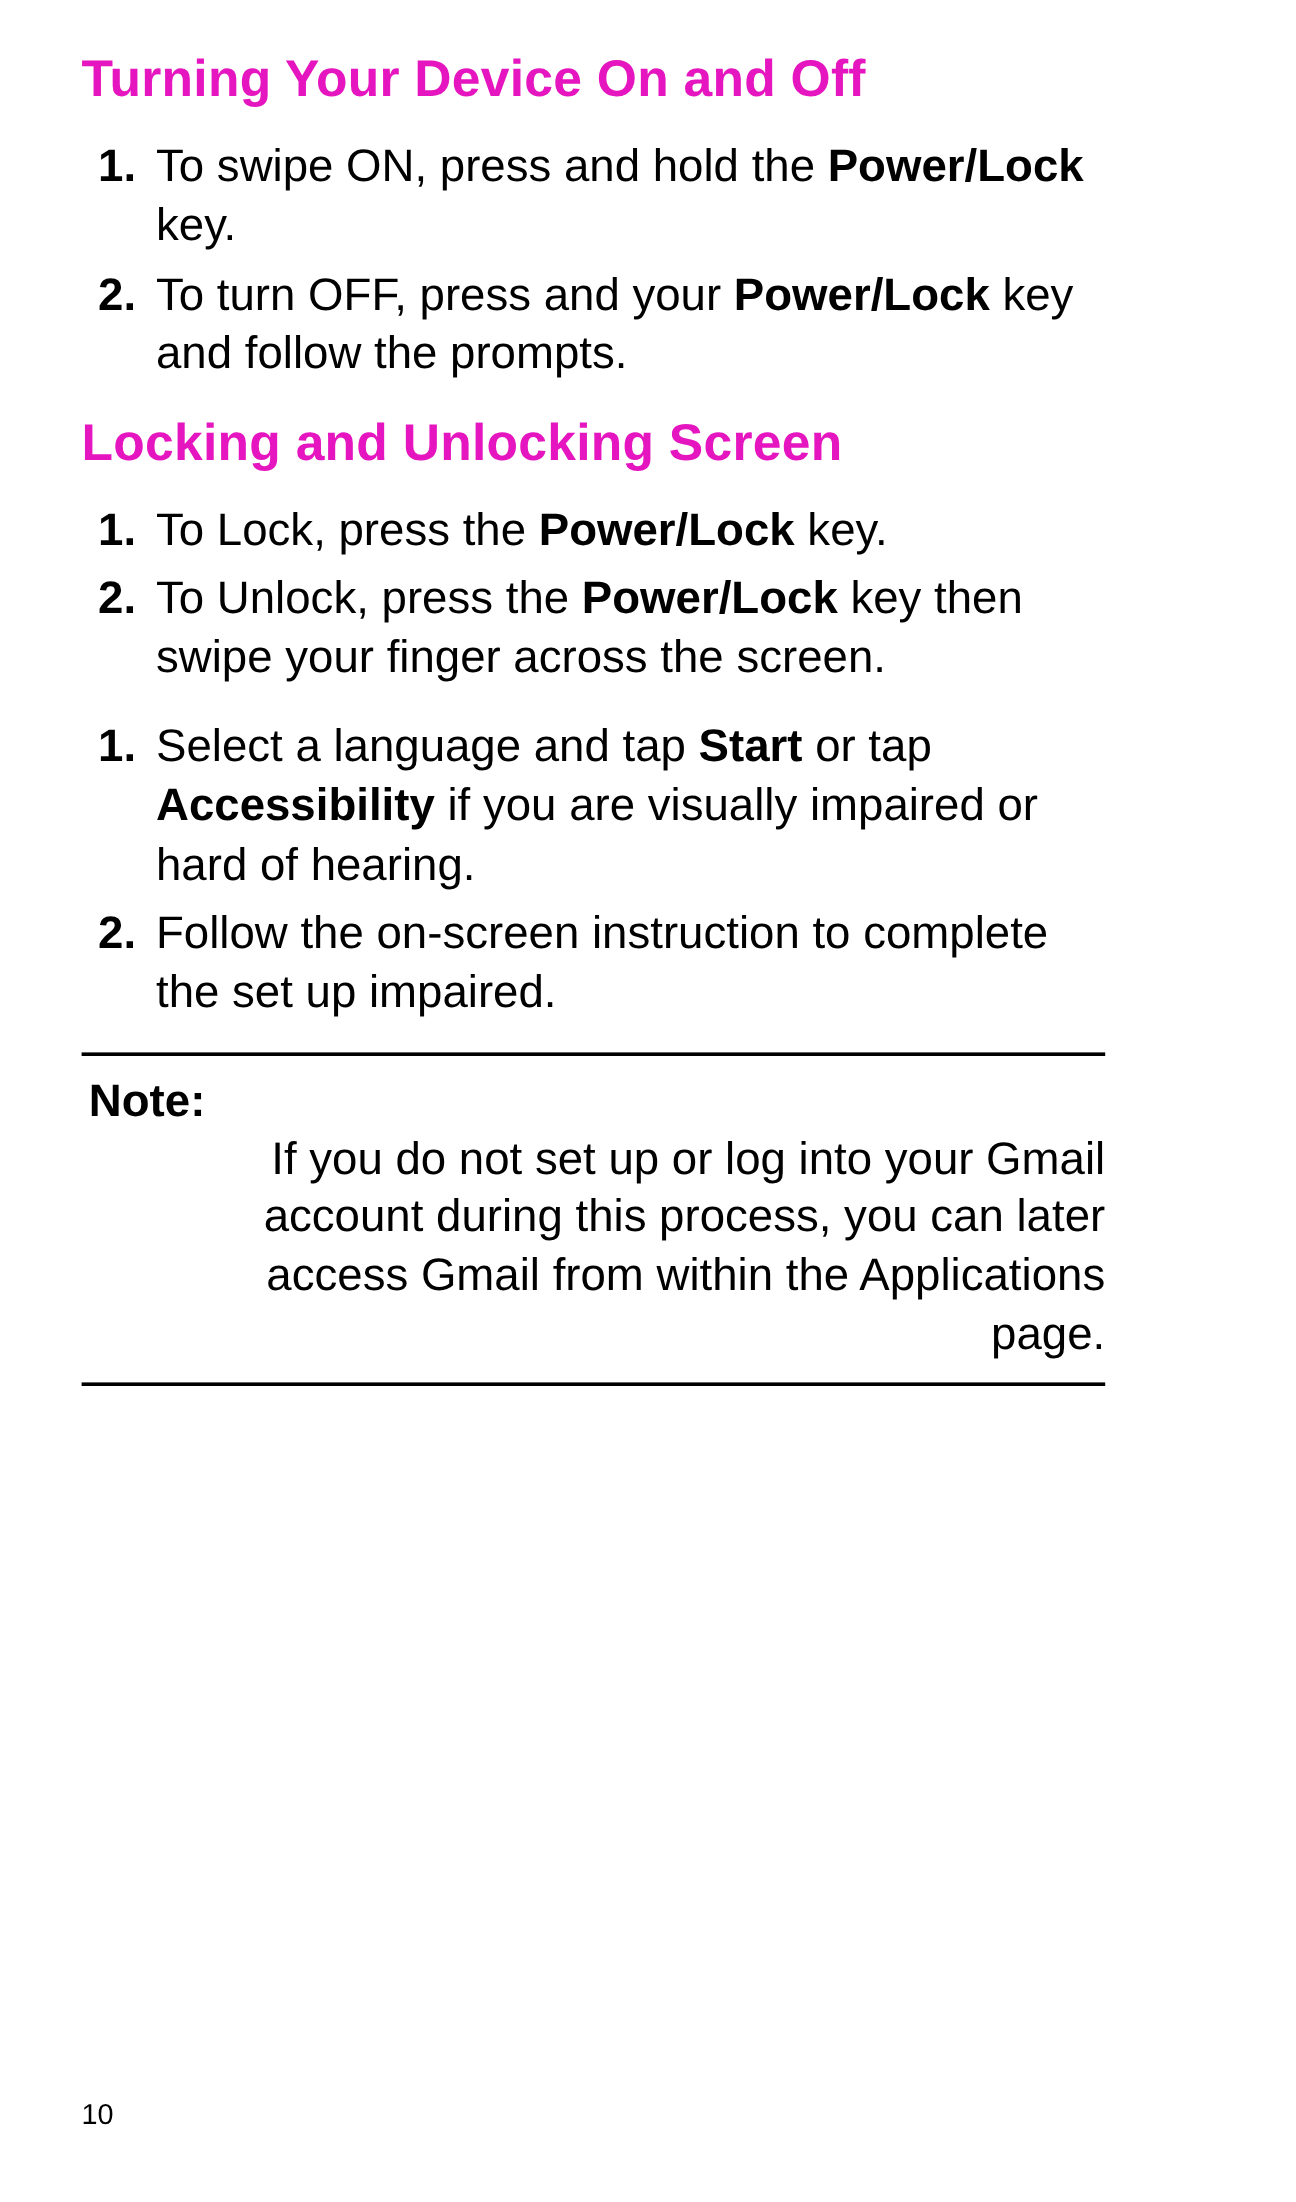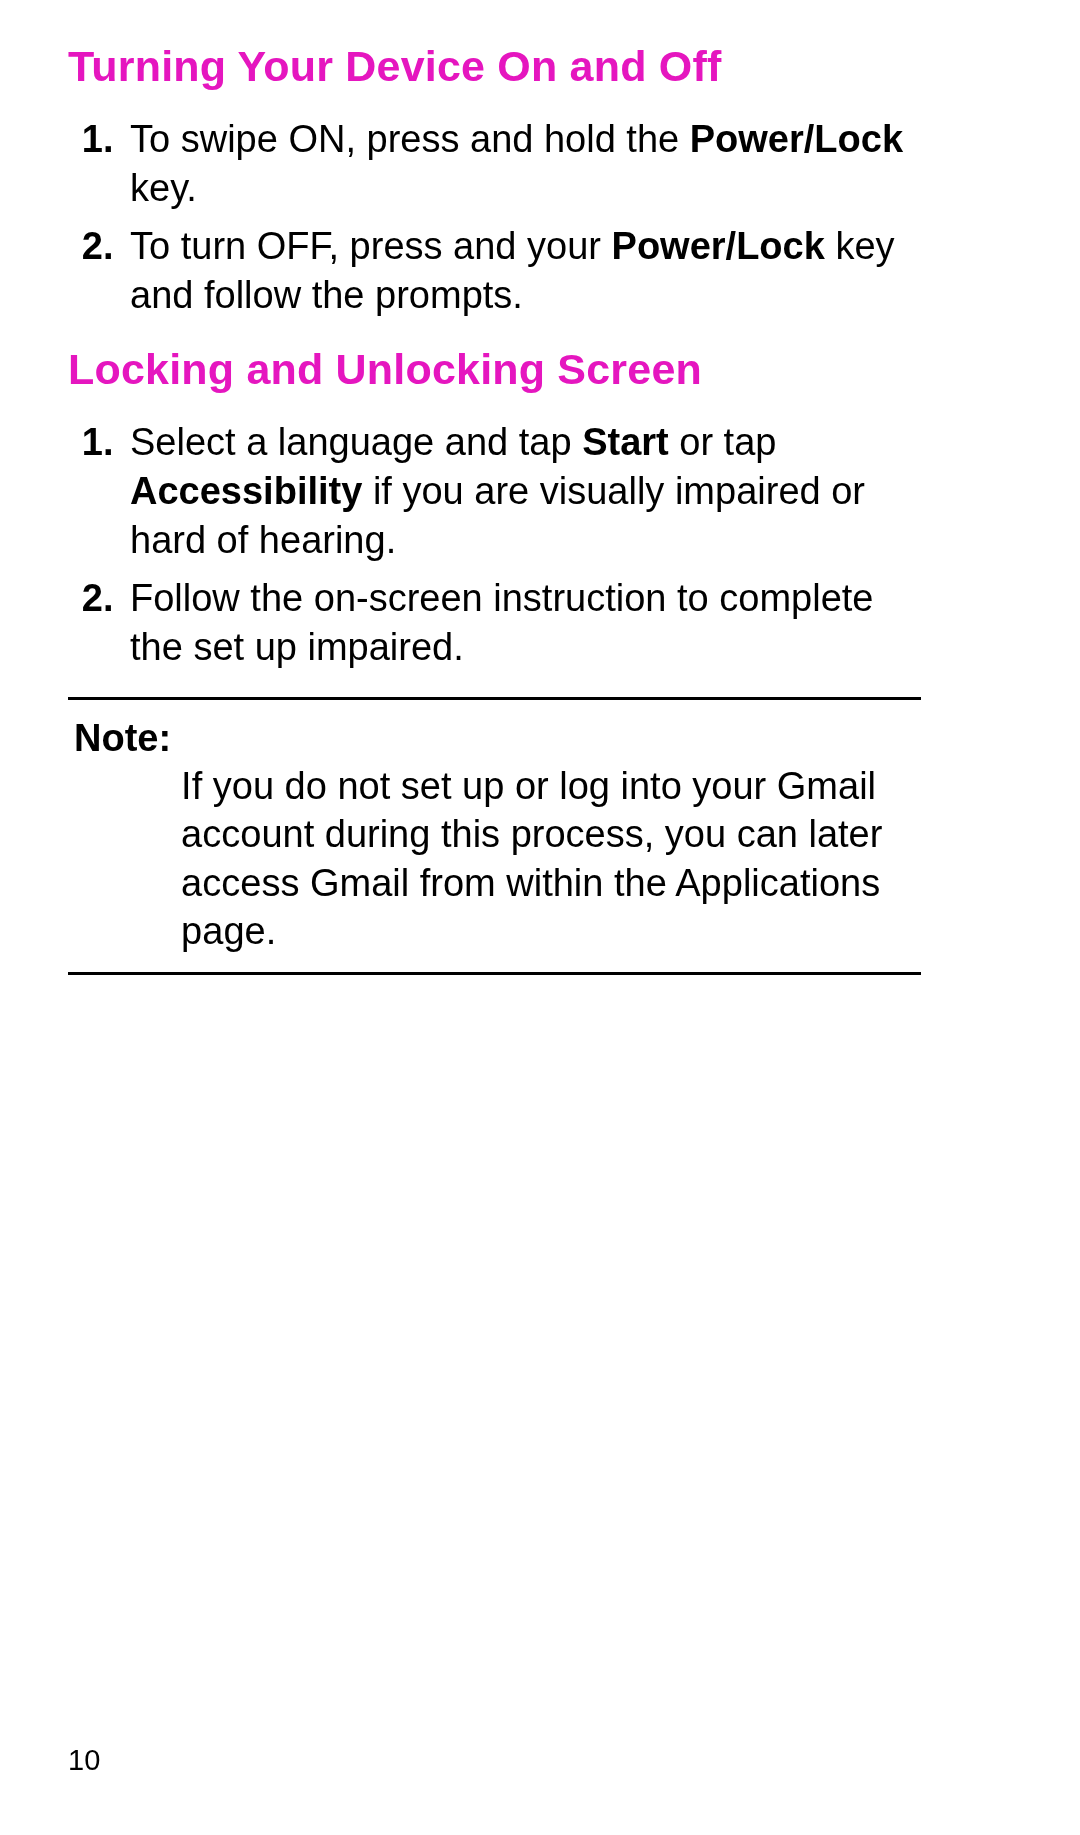--- a/index.html
+++ b/index.html
@@ -38,59 +38,68 @@
   ol li::marker {
     font-weight: 700;
     font-size: 38px;
   }
   .bold { font-weight: 700; }
   .note-block {
     border-top: 3px solid #000000;
     border-bottom: 3px solid #000000;
     margin: 10px 0 0 0;
     padding: 14px 0 16px 0;
+    text-align: right;
   }
   .note-row {
     display: flex;
     font-size: 38px;
     line-height: 1.28;
   }
   .note-label {
     font-weight: 700;
     flex: 0 0 auto;
     padding-left: 6px;
   }
   .note-body {
     flex: 1 1 auto;
     padding-left: 10px;
     margin-top: 48px;
   }
   .page-number {
     position: absolute;
     bottom: 58px;
     left: 68px;
-    font-size: 29px;
+    font-size: 24px;
   }
 </style>
 </head>
 <body>
 
 <div class="page">
 
   <h2>Turning Your Device On and Off</h2>
   <ol>
     <li>
       <span>To swipe ON, press and hold the </span><span class="bold">Power/Lock</span><span> key.</span>
     </li>
     <li>
       <span>To turn OFF, press and your </span><span class="bold">Power/Lock</span><span> key and follow the prompts.</span>
     </li>
   </ol>
 
   <h2>Locking and Unlocking Screen</h2>
+  <ol>
+    <li>
+      <span>To Lock, press the </span><span class="bold">Power/Lock</span><span> key.</span>
+    </li>
+    <li>
+      <span>To Unlock, press the </span><span class="bold">Power/Lock</span><span> key then swipe your finger across the screen.</span>
+    </li>
+  </ol>
 
   <ol>
     <li>
       <span>Select a language and tap </span><span class="bold">Start</span><span> or tap </span><span class="bold">Accessibility</span><span> if you are visually impaired or hard of hearing.</span>
     </li>
     <li>
       <span>Follow the on-screen instruction to complete the set up impaired.</span>
     </li>
   </ol>
 

